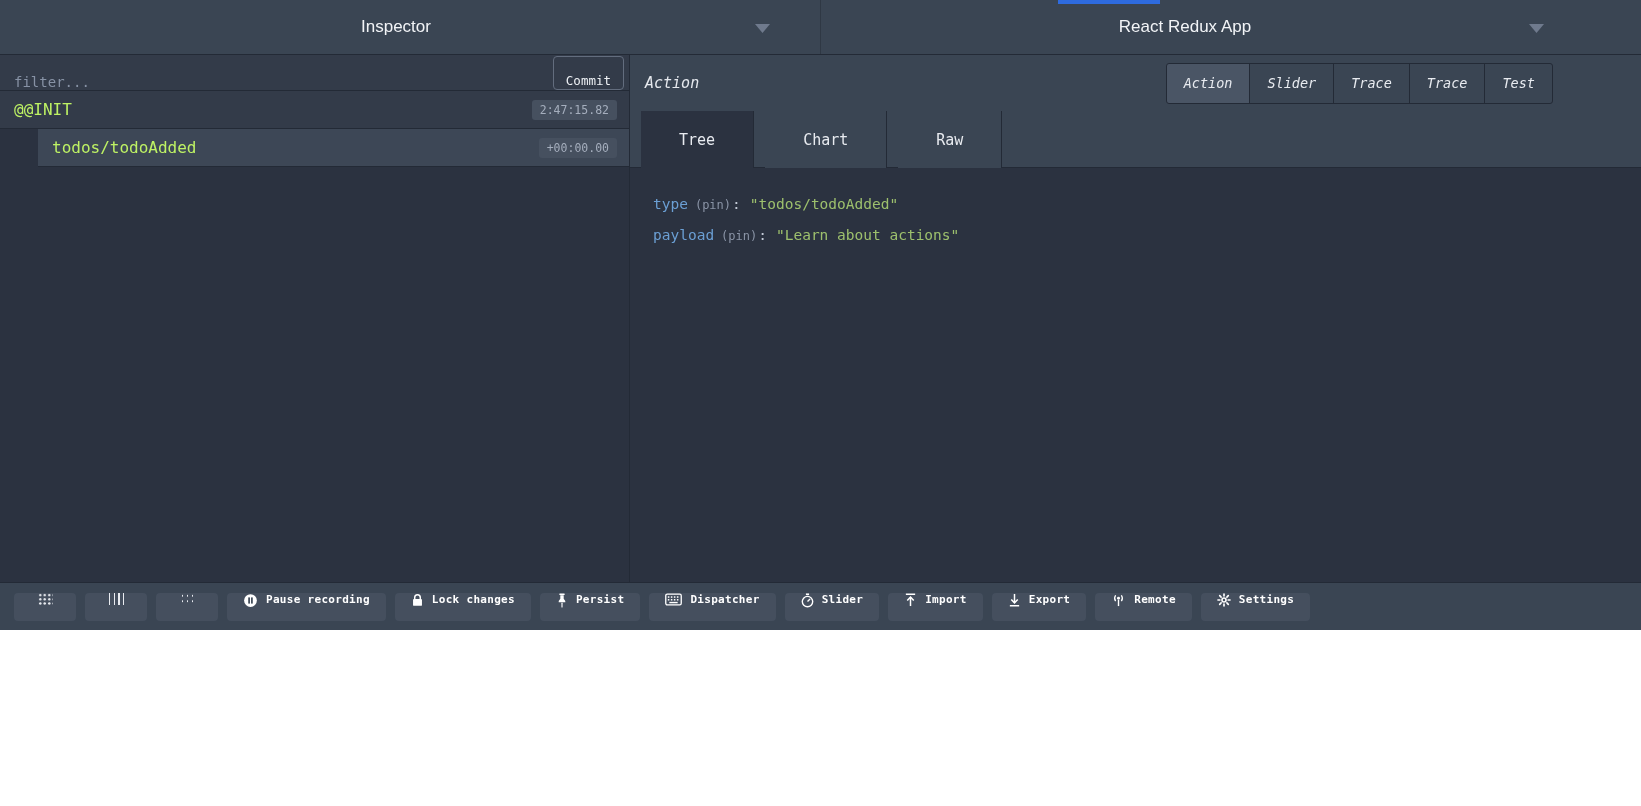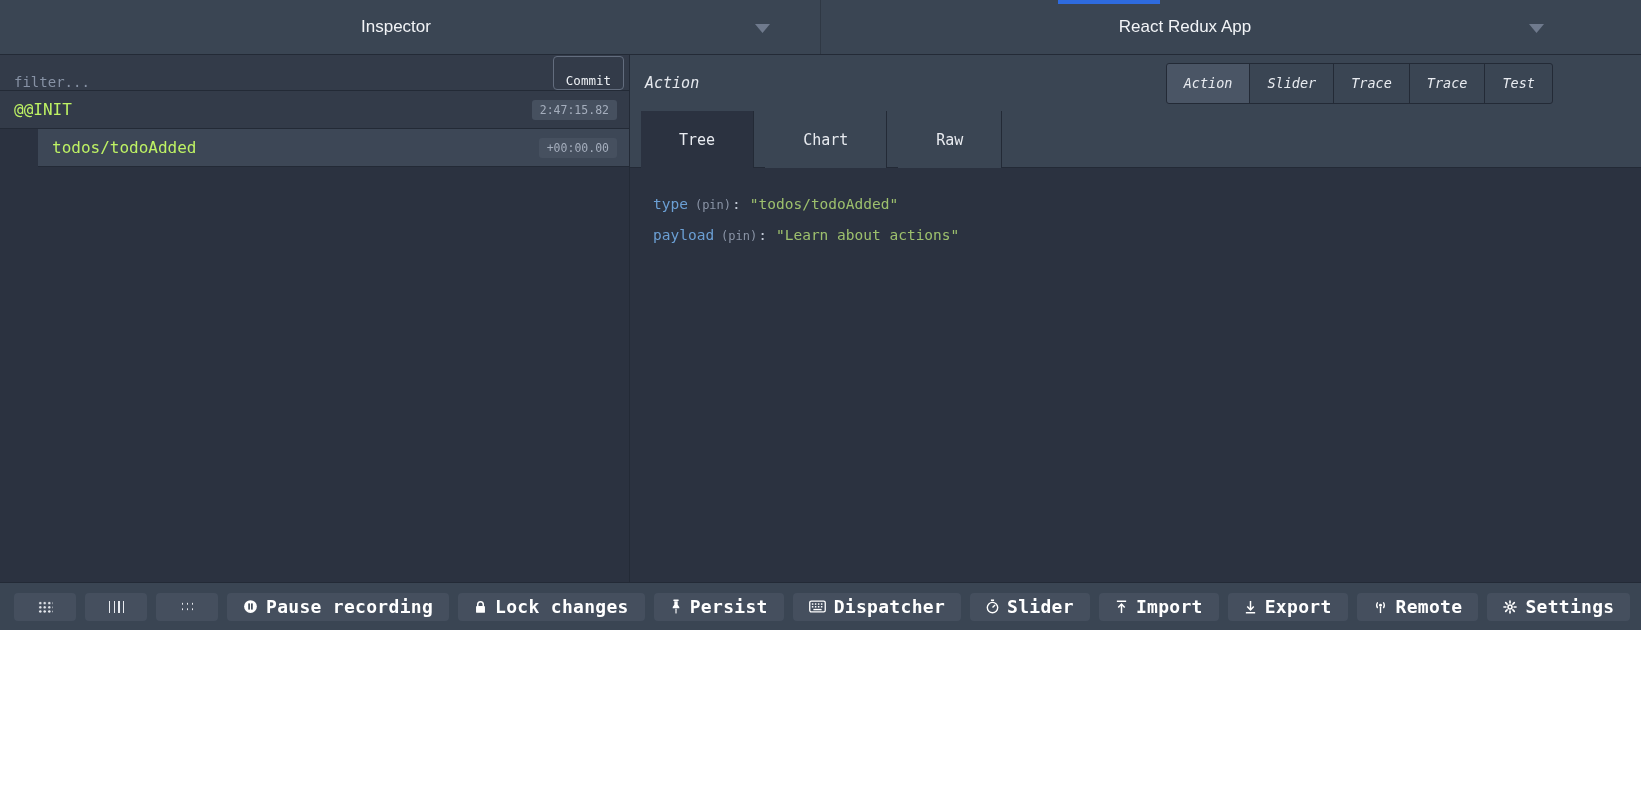--- a/index.html
+++ b/index.html
@@ -50,21 +50,21 @@
   .subtab.selected{background:var(--bg);box-shadow:0 1px 0 var(--bg);}
   .rp-content{flex:1;background:var(--bg);padding:21px 0 0 23px;overflow:hidden;}
   .tree-row{line-height:30px;font-size:14.5px;white-space:nowrap;}
   .tree-key{color:var(--key-blue);}
   .tree-pin{color:var(--muted);font-size:12px;margin:8px 1px 0 7px;cursor:pointer;}
   .tree-colon{color:#c3cad6;margin-right:9px;}
   .tree-value{color:var(--string-green);}
 
   
   .toolbar{height:48px;flex:0 0 48px;background:var(--panel);border-top:1px solid var(--border);display:flex;align-items:center;gap:9px;padding:0 14px;}
-  .tbtn{background:var(--button-bg);border:none;border-radius:4px;height:28px;display:flex;align-items:center;gap:8px;padding:0 16px;color:#fff;font-family:"DejaVu Sans Mono",monospace;font-weight:700;font-size:18px;letter-spacing:.3px;cursor:pointer;white-space:nowrap;}
+  .tbtn{background:var(--button-bg);border:none;border-radius:4px;height:28px;display:flex;align-items:flex-start;gap:8px;padding:0 16px;color:#fff;font-family:"DejaVu Sans Mono",monospace;font-weight:700;font-size:11px;letter-spacing:.3px;cursor:pointer;white-space:nowrap;}
   .tbtn.icon-only{width:62px;flex:0 0 62px;justify-content:center;padding:0;}
   .tbtn svg{flex:0 0 auto;display:block;}
   .dotgrid{width:15px;height:12px;background-image:radial-gradient(circle,#e8ebf0 1.1px,transparent 1.3px);background-size:4.5px 4.2px;}
   .linegrid{width:15px;height:12px;background-image:repeating-linear-gradient(90deg,#e8ebf0 0 1.4px,transparent 1.4px 4.6px);}
   .sparsegrid{width:15px;height:12px;background-image:radial-gradient(circle,#e8ebf0 .9px,transparent 1.1px);background-size:5px 5.5px;}
   .bottom-strip{height:32px;flex:0 0 32px;background:var(--strip);}
 </style>
 </head>
 <body>
 

